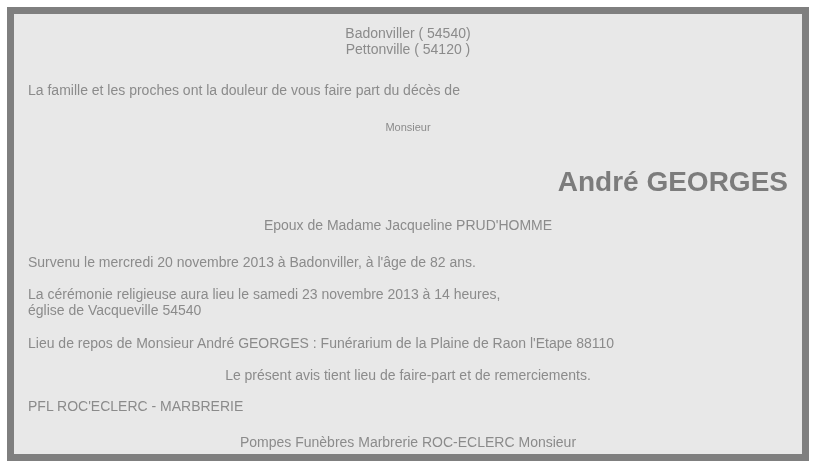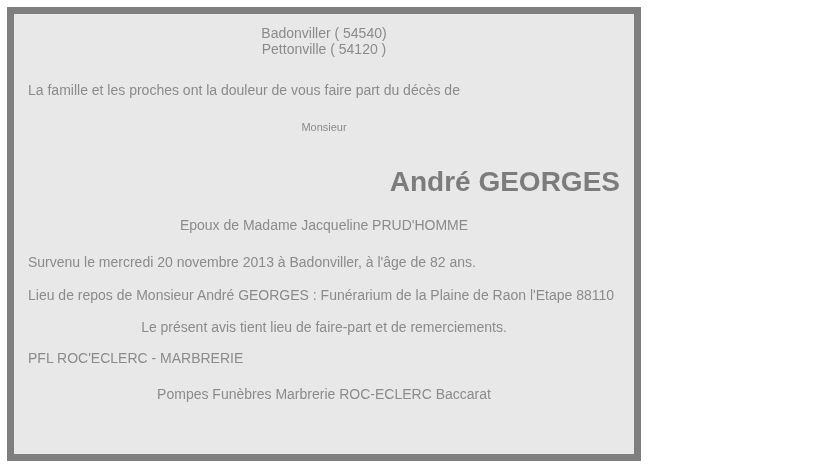--- a/index.html
+++ b/index.html
@@ -19,21 +19,21 @@
     height: 468px;
     background: var(--page-background);
     font-family: "Liberation Sans", sans-serif;
     position: relative;
     overflow: hidden;
   }
   .frame {
     position: absolute;
     left: 7px;
     top: 7px;
-    width: 634px;
+    width: 802px;
     height: 454px;
     border: 7px solid var(--frame-border);
     background: var(--notice-background);
   }
   .content {
     padding: 11px 14px 0 14px;
     color: var(--body-text);
     font-size: 14px;
     line-height: 16px;
   }
@@ -71,23 +71,27 @@
     <div class="line align-left intro">La famille et les proches ont la douleur de vous faire part du décès de</div>
 
     <div class="line align-center civility">Monsieur</div>
 
     <div class="line align-center deceased-name">André GEORGES</div>
 
     <div class="line align-center spouse">Epoux de Madame Jacqueline PRUD'HOMME</div>
 
     <div class="line align-left death">Survenu le mercredi 20 novembre 2013 à Badonviller, à l'âge de 82 ans.</div>
 
+    <div class="ceremony">
+      <div class="line align-left">La cérémonie religieuse aura lieu le samedi 23 novembre 2013 à 14 heures,</div>
+      <div class="line align-left">église de Vacqueville 54540</div>
+    </div>
 
     <div class="line align-left repose">Lieu de repos de Monsieur André GEORGES : Funérarium de la Plaine de Raon l'Etape 88110</div>
 
     <div class="line align-center notice-line">Le présent avis tient lieu de faire-part et de remerciements.</div>
 
     <div class="line align-left funeral-home">PFL ROC'ECLERC - MARBRERIE</div>
 
-    <div class="line align-center footer-line">Pompes Funèbres Marbrerie ROC-ECLERC Baccarat</div>
+    <div class="line align-center footer-line">Pompes Funèbres Marbrerie ROC-ECLERC Monsieur</div>
 
   </div>
 </div>
 
 </body></html>

